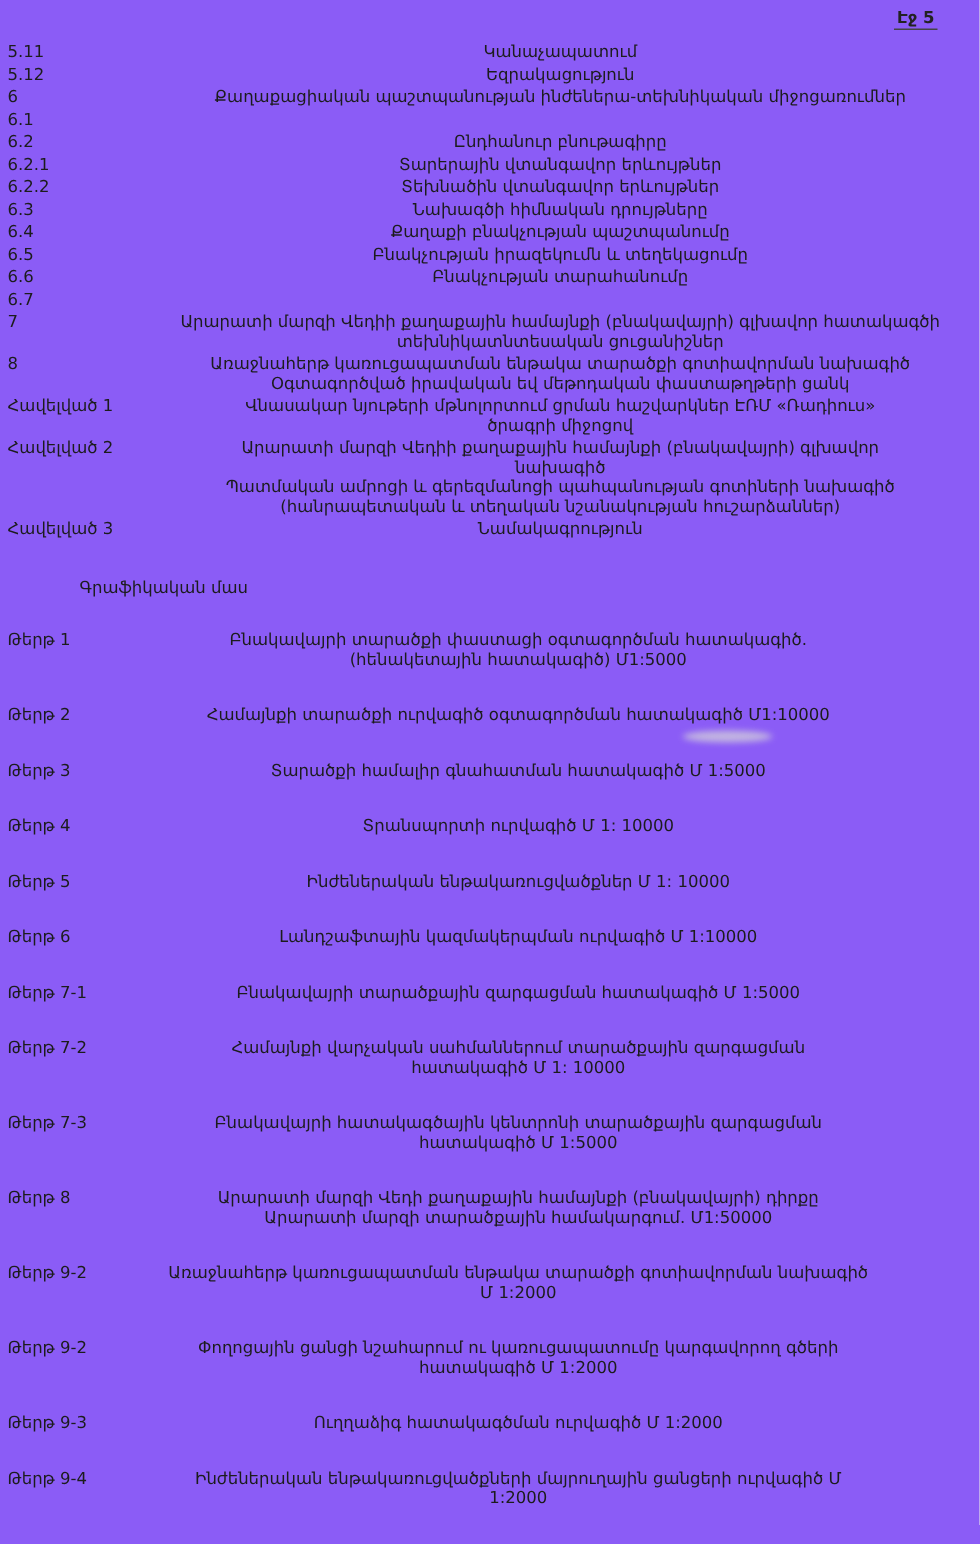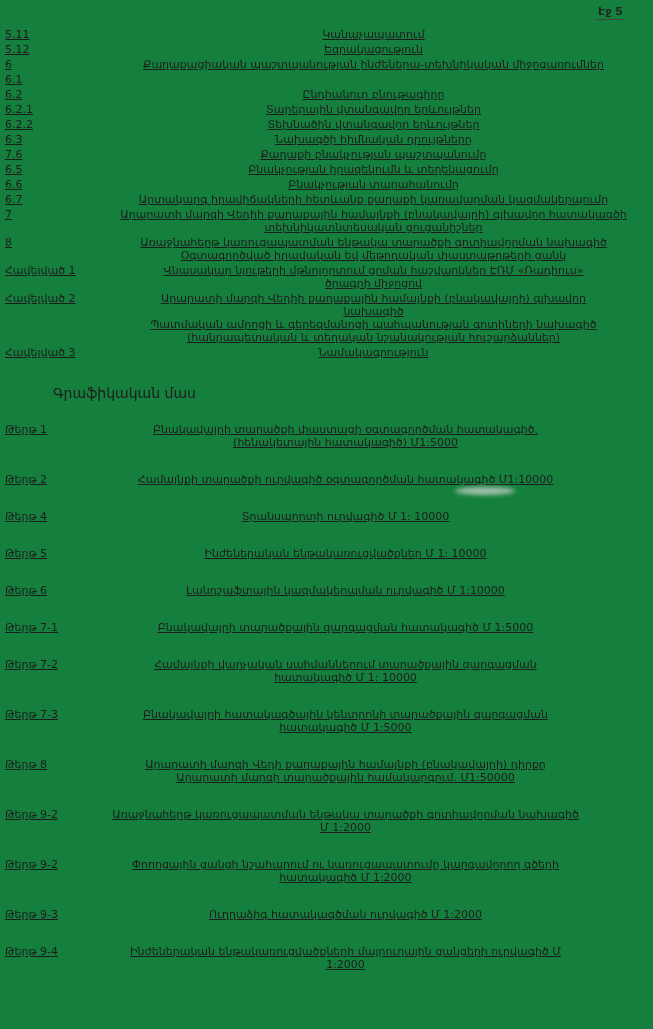--- a/index.html
+++ b/index.html
@@ -6,58 +6,57 @@
     margin: 0;
     padding: 0;
     background: #e8e8e8;
     font-family: "DejaVu Sans", sans-serif;
   }
   .page {
     position: relative;
     width: 653px;
     height: 1029px;
     margin: 0 auto;
-    background: #15803d;
+    background: #8b5cf6;
     color: #1c1c1c;
     overflow: hidden;
     box-sizing: border-box;
     padding: 28px 20px 10px 5px;
   }
   .page-number {
     position: absolute;
     top: 5px;
     right: 28px;
     font-size: 11px;
     font-weight: bold;
     color: #222;
     border-bottom: 1px solid #444;
     padding: 0 2px 1px 2px;
   }
   .row {
     display: flex;
     align-items: flex-start;
     font-size: 11px;
     line-height: 13px;
-    text-decoration: underline;
   }
   .toc-list .row {
     margin-bottom: 2px;
   }
   .num {
     flex: 0 0 109px;
     width: 109px;
     white-space: pre-line;
   }
   .txt {
     flex: 1 1 auto;
     white-space: pre-line;
     text-align: center;
   }
   .graphic-heading {
-    font-size: 14px;
+    font-size: 11px;
     font-weight: normal;
     margin: 26px 0 22px 48px;
     color: #1c1c1c;
   }
   .sheet-list .row {
     margin-bottom: 24px;
   }
   .sheet-list .num {
     flex: 0 0 53px;
     width: 53px;
@@ -115,37 +114,36 @@
     <div class="num">6.2.2</div>
     <div class="txt">Տեխնածին վտանգավոր երևույթներ</div>
   </div>
 
   <div class="row">
     <div class="num">6.3</div>
     <div class="txt">Նախագծի հիմնական դրույթները</div>
   </div>
 
   <div class="row">
-    <div class="num">7.6</div>
+    <div class="num">6.4</div>
     <div class="txt">Քաղաքի բնակչության պաշտպանումը</div>
   </div>
 
   <div class="row">
     <div class="num">6.5</div>
     <div class="txt">Բնակչության իրազեկումն և տեղեկացումը</div>
   </div>
 
   <div class="row">
     <div class="num">6.6</div>
     <div class="txt">Բնակչության տարահանումը</div>
   </div>
 
   <div class="row">
     <div class="num">6.7</div>
-    <div class="txt">Արտակարգ իրավիճակների հետևանք քաղաքի կառավարման կազմակերպումը</div>
   </div>
 
   <div class="row">
     <div class="num">7</div>
     <div class="txt">Արարատի մարզի Վեդիի քաղաքային համայնքի (բնակավայրի) գլխավոր հատակագծի
 տեխնիկատնտեսական ցուցանիշներ</div>
   </div>
 
   <div class="row">
     <div class="num">8</div>
@@ -180,20 +178,24 @@
     <div class="num">Թերթ 1</div>
     <div class="txt">Բնակավայրի տարածքի փաստացի օգտագործման հատակագիծ.
 (հենակետային հատակագիծ) Մ1:5000</div>
   </div>
 
   <div class="row">
     <div class="num">Թերթ 2</div>
     <div class="txt">Համայնքի տարածքի ուրվագիծ օգտագործման հատակագիծ Մ1:10000</div>
   </div>
 
+  <div class="row">
+    <div class="num">Թերթ 3</div>
+    <div class="txt">Տարածքի համալիր գնահատման հատակագիծ Մ 1:5000</div>
+  </div>
 
   <div class="row">
     <div class="num">Թերթ 4</div>
     <div class="txt">Տրանսպորտի ուրվագիծ Մ 1: 10000</div>
   </div>
 
   <div class="row">
     <div class="num">Թերթ 5</div>
     <div class="txt">Ինժեներական ենթակառուցվածքներ Մ 1: 10000</div>
   </div>

